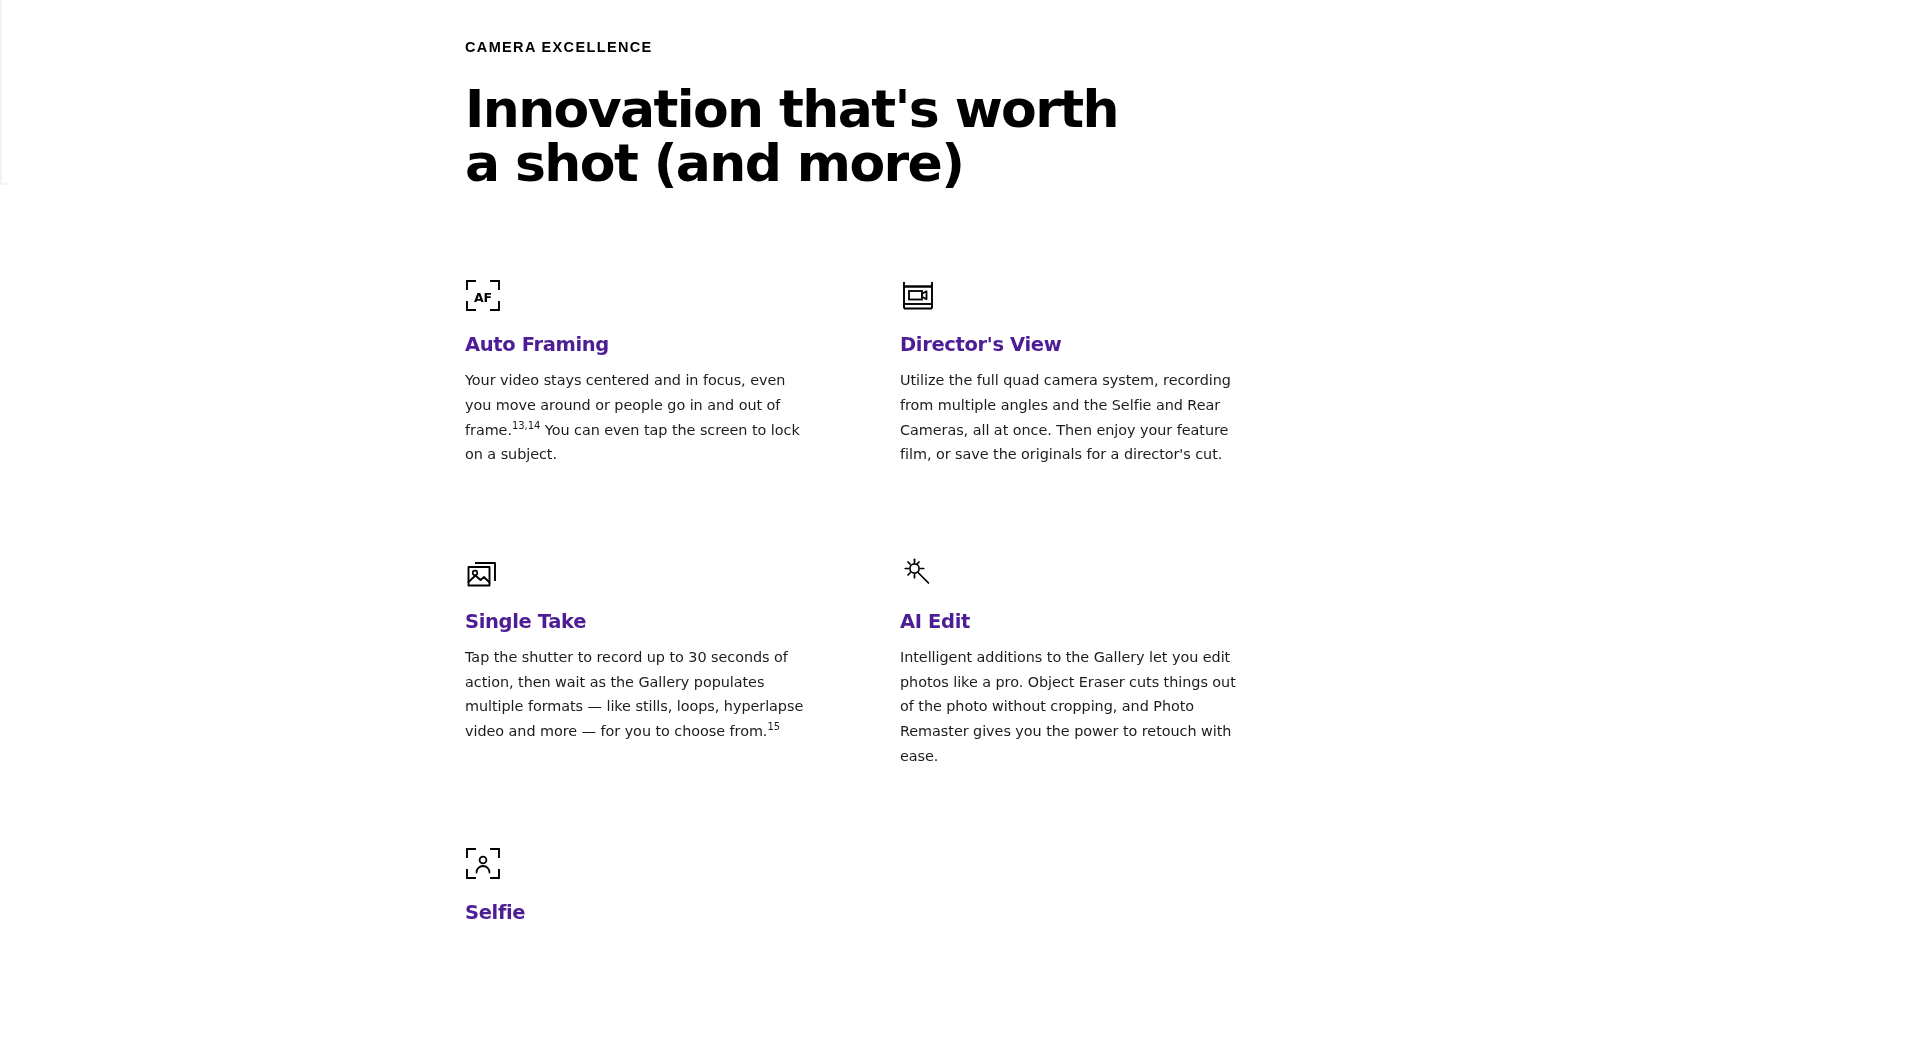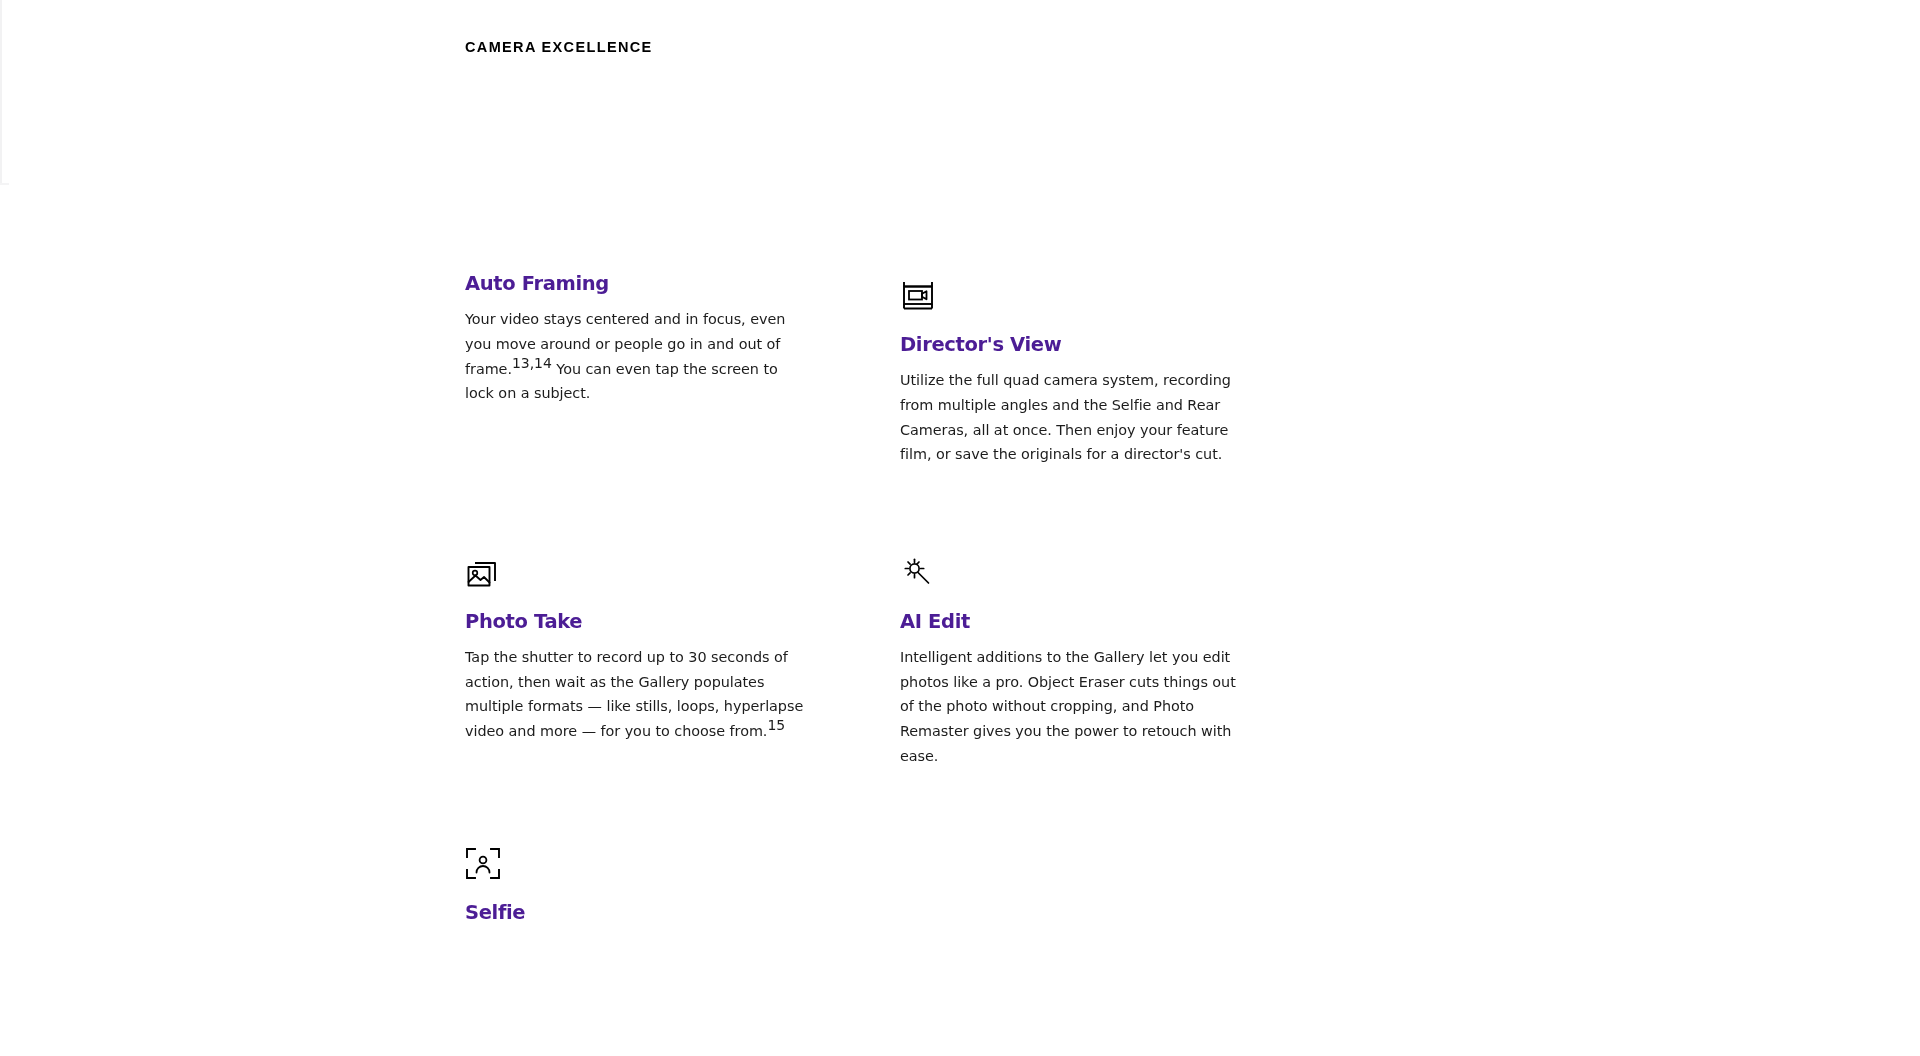--- a/index.html
+++ b/index.html
@@ -117,46 +117,57 @@
     font-family: "DejaVu Sans", sans-serif;
     font-size: 14.4px;
     font-weight: 400;
     line-height: 24.6px;
     letter-spacing: -0.05px;
     color: #1c1c1c;
     margin: 0;
   }
 
   .feature-desc sup {
-    font-size: 14px;
+    font-size: 10px;
     line-height: 0;
     vertical-align: super;
   }
 
   
   .row-gap-1 { height: 82px; }
   .row-gap-2 { height: 72px; }
 </style>
 </head>
 <body>
 
 <div class="page">
 
   <div class="edge-artifact"></div>
   <div class="edge-artifact-2"></div>
 
   <div class="content">
     <p class="eyebrow">CAMERA EXCELLENCE</p>
+    <h2 class="headline">Innovation that's worth
+a shot (and more)</h2>
   </div>
 
   <div class="grid">
 
     <div class="row">
 
       <div class="cell">
+        <div class="icon-box">
+          <svg width="36" height="33" viewBox="0 0 36 33" fill="none" stroke="#000000" stroke-width="1.9" stroke-linecap="square">
+            <path d="M2 10 L2 2 L10 2"></path>
+            <path d="M26 2 L34 2 L34 10"></path>
+            <path d="M34 23 L34 31 L26 31"></path>
+            <path d="M10 31 L2 31 L2 23"></path>
+            <text x="18" y="22.5" font-family="DejaVu Sans, sans-serif" font-size="12.5" font-weight="700" fill="#000000" stroke="none" text-anchor="middle">AF</text>
+          </svg>
+        </div>
         <h3 class="feature-title">Auto Framing</h3>
         <p class="feature-desc"><span>Your video stays centered and in focus, even you move around or people go in and out of frame.</span><sup>13,14</sup><span> You can even tap the screen to lock on a subject.</span></p>
       </div>
 
       <div class="cell">
         <div class="icon-box">
           <svg width="36" height="33" viewBox="0 0 36 33" fill="none" stroke="#000000" stroke-width="1.9" stroke-linecap="butt">
             <path d="M4 3 L4 7.5 M4 7.5 L32 7.5 M32 3 L32 7.5"></path>
             <rect x="4" y="7.5" width="28" height="17.5"></rect>
             <path d="M4 25 L4 29.5 M4 29.5 L32 29.5 M32 25 L32 29.5"></path>
@@ -176,21 +187,21 @@
 
       <div class="cell">
         <div class="icon-box">
           <svg width="36" height="33" viewBox="0 0 36 33" fill="none" stroke="#000000" stroke-width="1.9" stroke-linejoin="round">
             <path d="M10 7 L30 7 L30 25"></path>
             <rect x="3.5" y="11" width="21" height="18.5"></rect>
             <circle cx="10" cy="17" r="2.3" stroke-width="1.7"></circle>
             <path d="M3.5 26 L10.5 19.5 L15.5 24 L19 21 L24.5 26.5" stroke-width="1.8" stroke-linecap="round"></path>
           </svg>
         </div>
-        <h3 class="feature-title">Photo Take</h3>
+        <h3 class="feature-title">Single Take</h3>
         <p class="feature-desc"><span>Tap the shutter to record up to 30 seconds of action, then wait as the Gallery populates multiple formats — like stills, loops, hyperlapse video and more — for you to choose from.</span><sup>15</sup><span></span></p>
       </div>
 
       <div class="cell">
         <div class="icon-box">
           <svg width="36" height="33" viewBox="0 0 36 33" fill="none" stroke="#000000" stroke-width="1.7" stroke-linecap="round">
             <circle cx="14.5" cy="12.5" r="4.6"></circle>
             <path d="M14.5 3.3 L14.5 6.3"></path>
             <path d="M14.5 18.7 L14.5 21.7"></path>
             <path d="M5.3 12.5 L8.3 12.5"></path>

